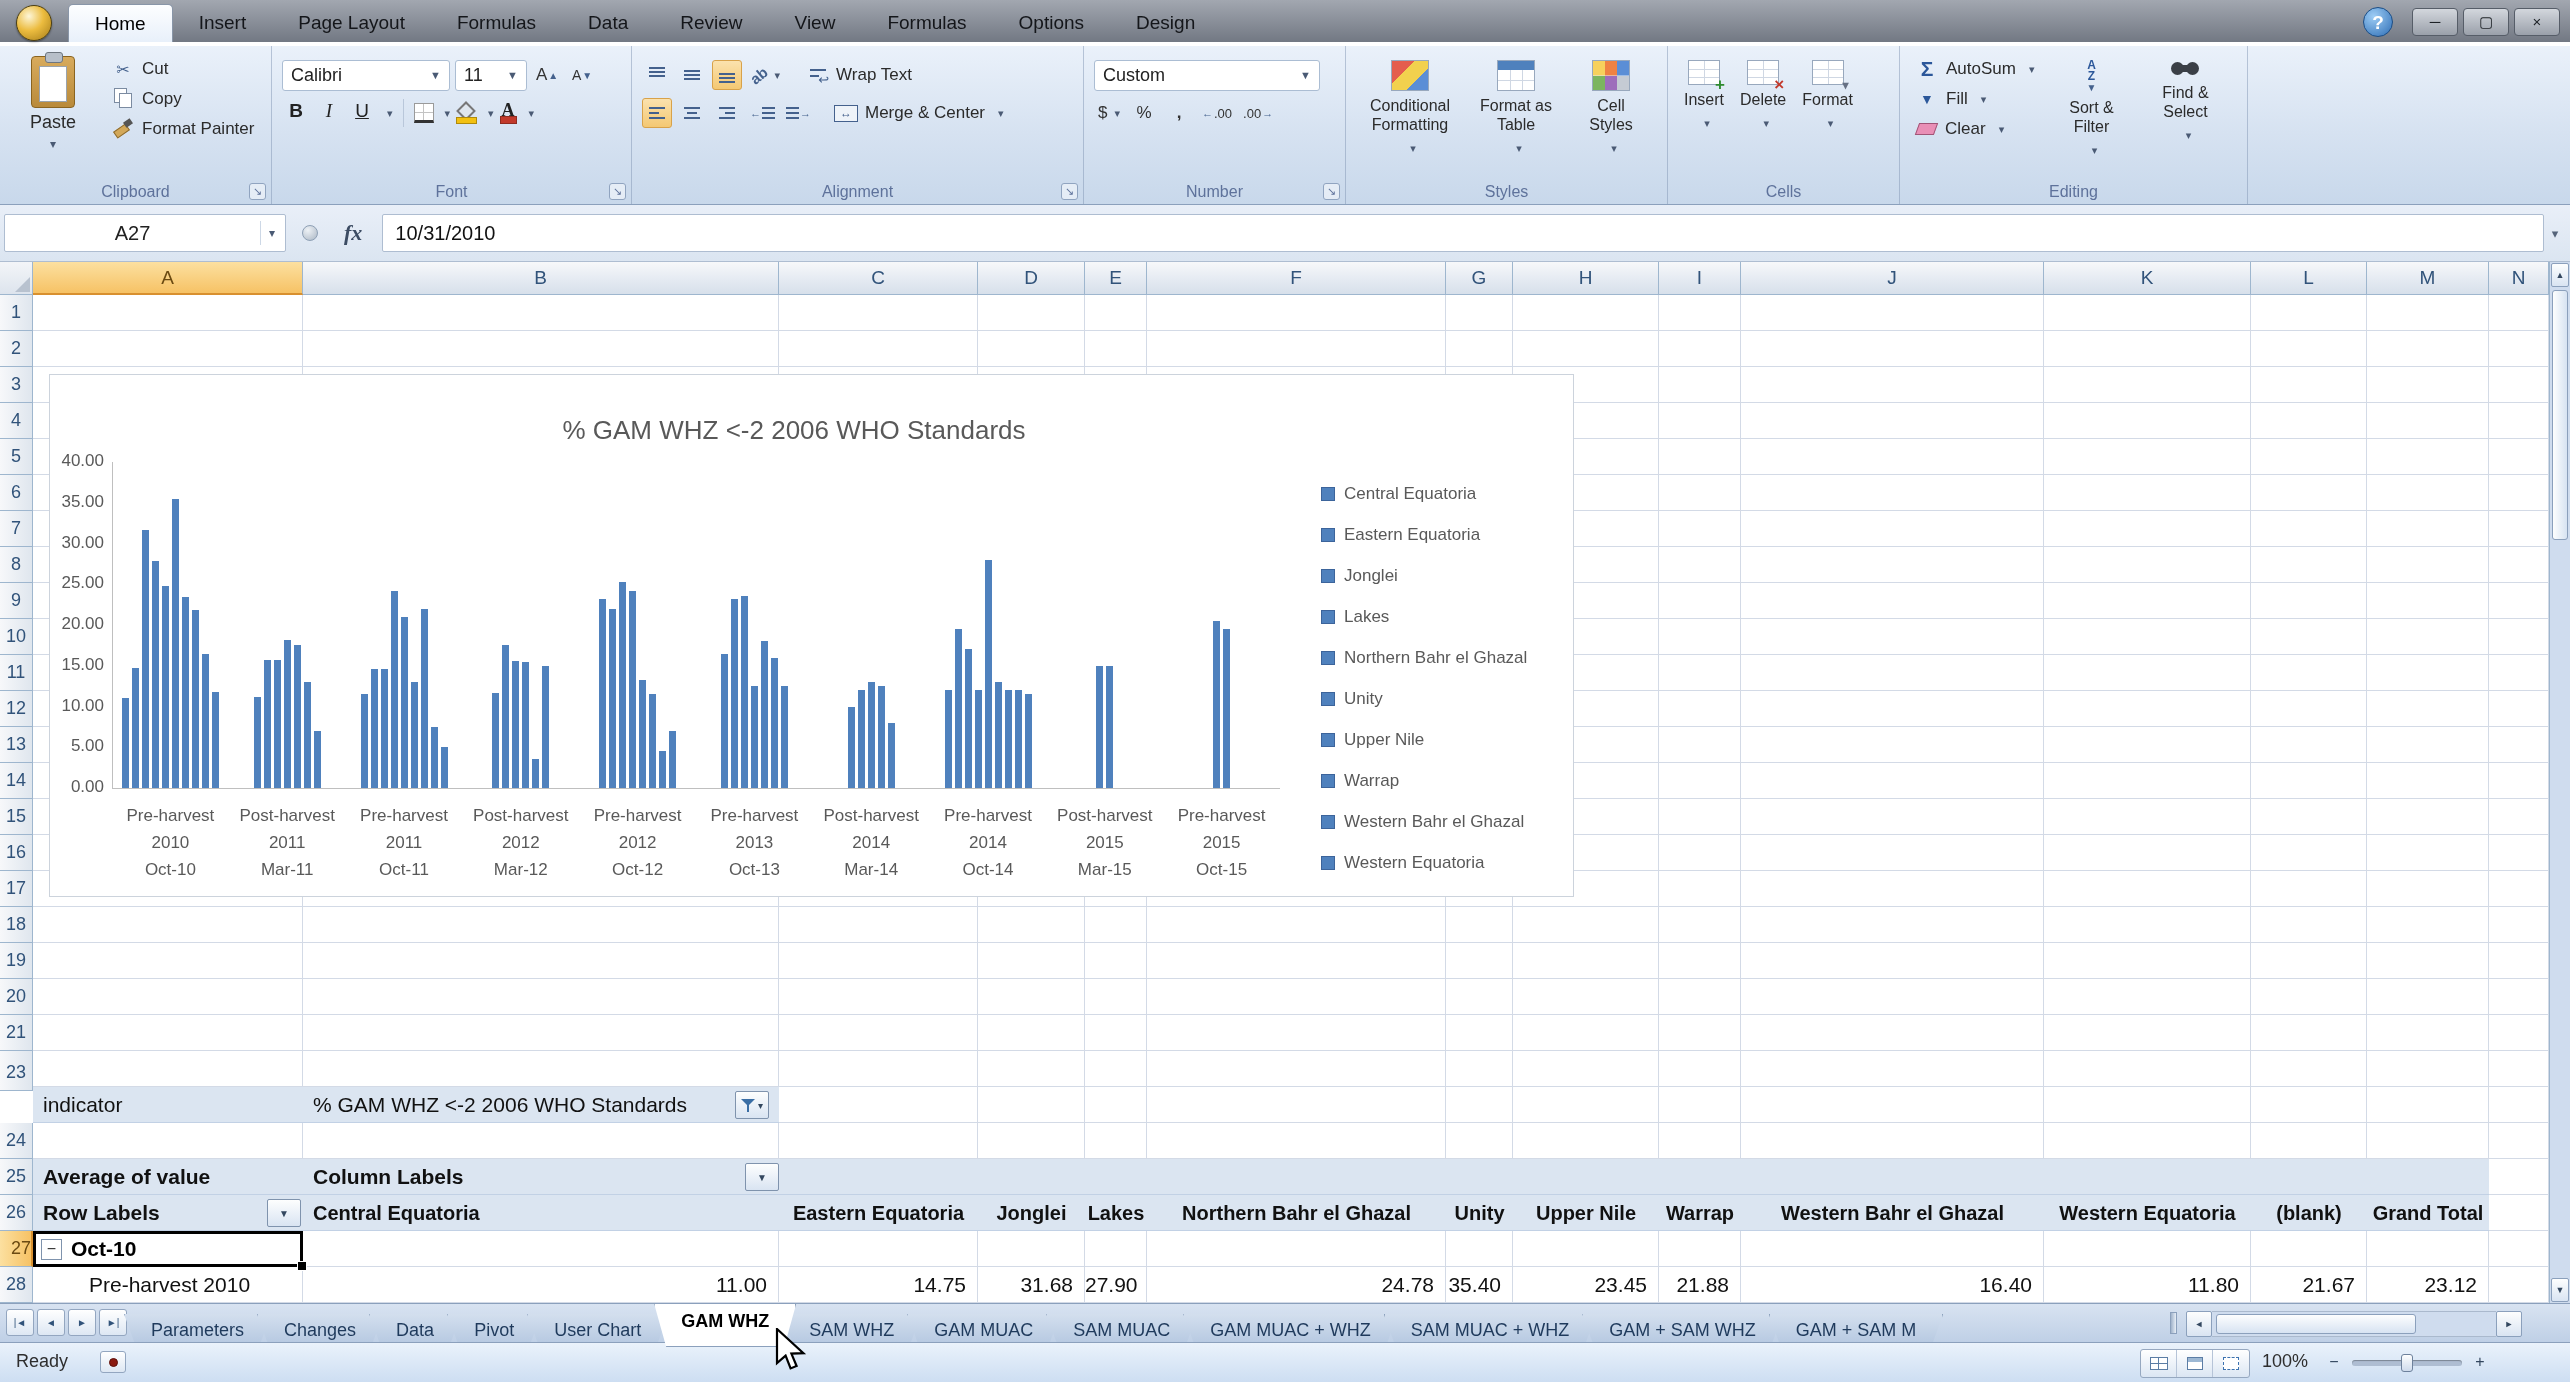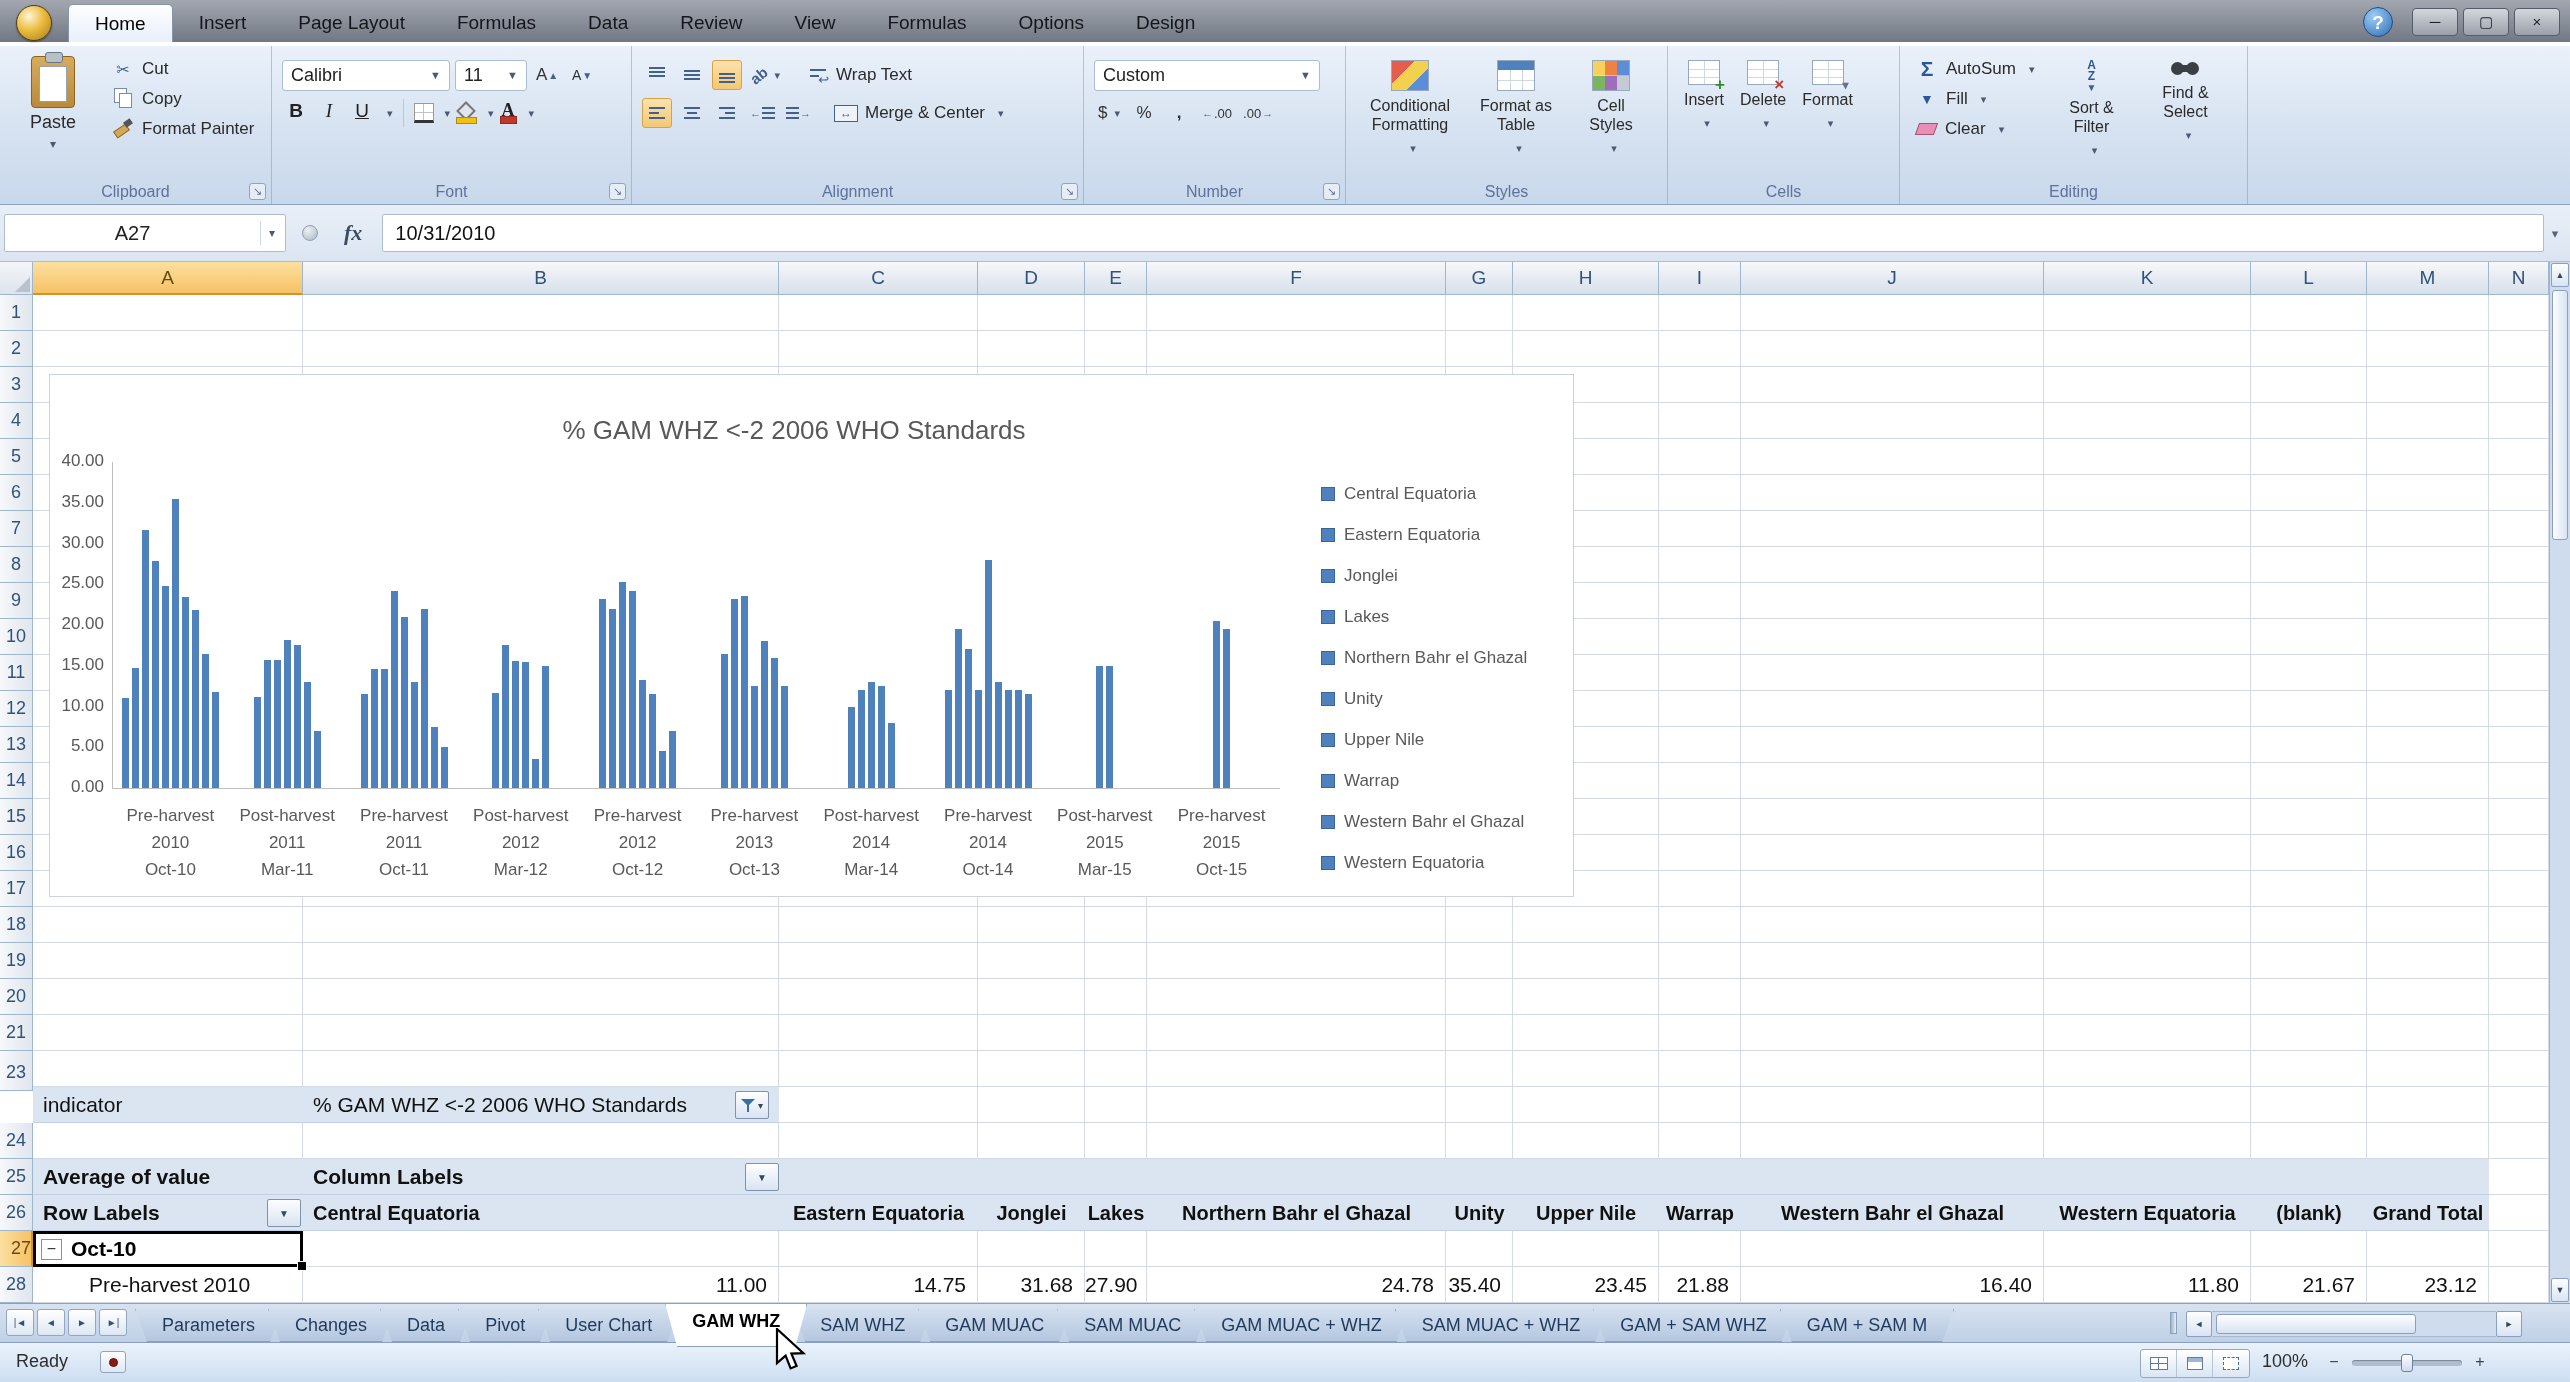--- a/index.html
+++ b/index.html
@@ -185,21 +185,21 @@
        border-radius:2px;text-align:center;font-size:9px;line-height:22px;color:#33475f;}
   .vthumb{position:absolute;left:2px;right:2px;top:28px;height:250px;background:linear-gradient(90deg,#fdfefe,#d7e3f2);
        border:1px solid #8ba0bc;border-radius:3px;}
 
   
   .sheetbar{position:absolute;left:0;top:1303px;width:2570px;height:39px;background:linear-gradient(#d8e3f1,#bfd0e6);
        border-top:1px solid #8ba0bc;}
   .snav{position:absolute;left:6px;top:5px;display:flex;gap:3px;}
   .snavbtn{width:28px;height:27px;border:1px solid #93a6c0;border-radius:3px;background:linear-gradient(#ffffff,#dde7f3);
        font-size:10px;line-height:25px;text-align:center;color:#31537a;}
-  .stabs{position:absolute;left:135px;top:0;display:flex;align-items:center;}
+  .stabs{position:absolute;left:124px;top:0;display:flex;align-items:flex-end;}
   .stab{height:33px;line-height:33px;padding:0 26px;background:linear-gradient(#d3dfee,#b4c7e0);border:1px solid #8ba0bc;border-top:none;
        clip-path:polygon(0 0,100% 0,calc(100% - 12px) 100%,12px 100%);margin-left:-14px;font-size:18px;color:#1f3a5c;white-space:nowrap;}
   .stab:first-child{margin-left:0;}
   .stab.active{background:#fff;font-weight:bold;color:#000;z-index:3;height:43px;line-height:34px;}
   .hscroll{position:absolute;left:2186px;top:6px;width:336px;height:27px;display:flex;align-items:center;}
   .hbtn{width:26px;height:26px;border:1px solid #8ba0bc;background:linear-gradient(#fdfefe,#d9e4f2);border-radius:2px;
        font-size:9px;text-align:center;line-height:24px;color:#33475f;}
   .htrack{flex:1;height:26px;background:#cfdcee;border-top:1px solid #aab9cd;border-bottom:1px solid #aab9cd;position:relative;}
   .hthumb{position:absolute;left:4px;top:2px;width:200px;height:20px;background:linear-gradient(#fdfefe,#d7e3f2);
        border:1px solid #8ba0bc;border-radius:3px;}

